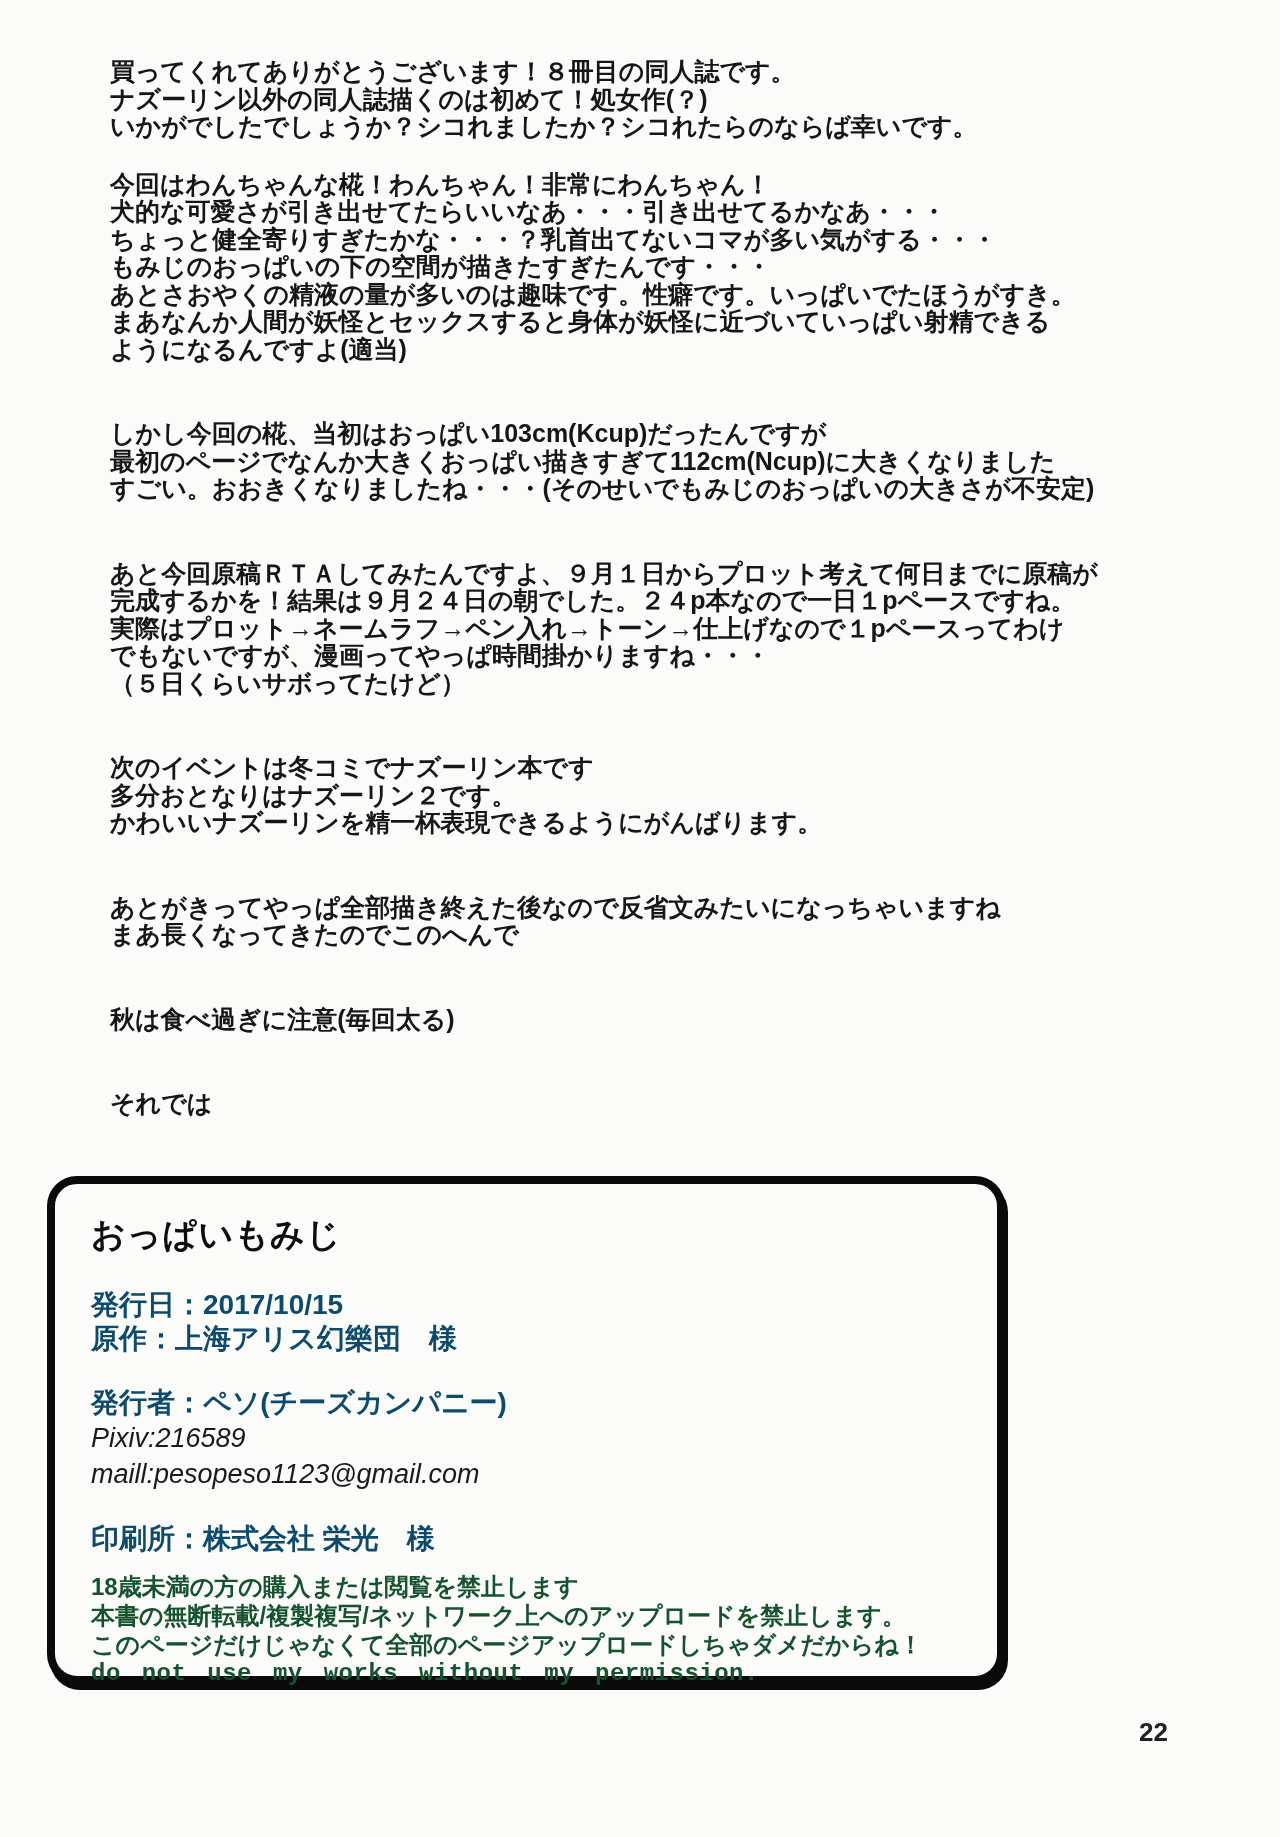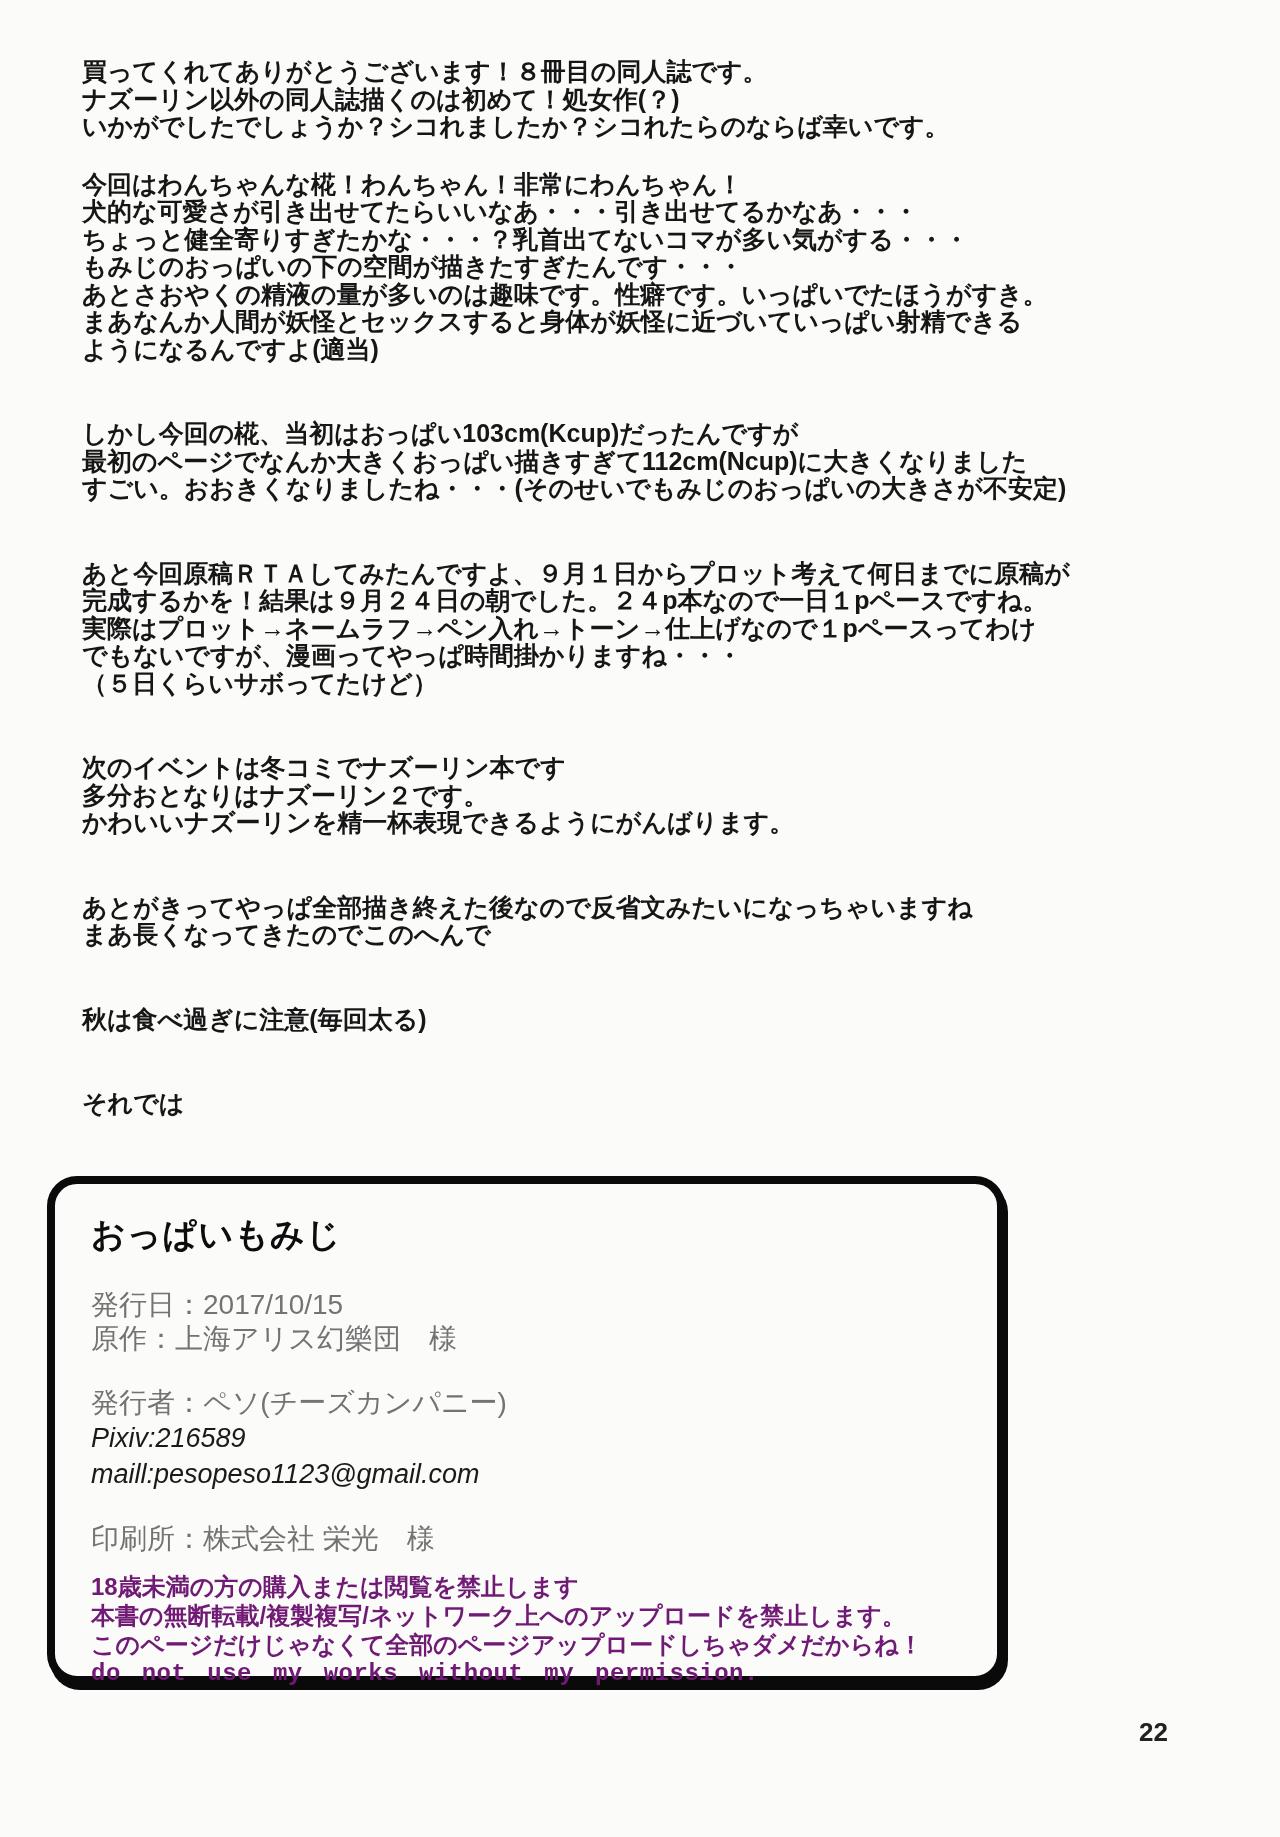--- a/index.html
+++ b/index.html
@@ -28,21 +28,21 @@
   }
   .body-text {
     margin-top: 58px;
     padding-left: 82px;
     padding-right: 60px;
     font-size: 25px;
     font-weight: 600;
     color: #161616;
   }
   .para { margin: 0 0 30px 0; }
-  .para .line { line-height: 27.5px; white-space: nowrap; }
+  .para .line { line-height: 27.5px; white-space: nowrap; margin-left: 28px; }
   .para.gap-before { margin-top: 57px; }
 
   .colophon {
     position: absolute;
     left: 47px;
     top: 1176px;
     width: 958px;
     height: 508px;
     box-sizing: border-box;
     border: 8px solid #0a0a0a;
@@ -53,39 +53,39 @@
   }
   .colophon-title {
     font-size: 34px;
     font-weight: bold;
     letter-spacing: 1px;
     color: #0d0d0d;
   }
   .colophon-group { margin-top: 30px; }
   .colophon .field {
     font-size: 28px;
-    font-weight: normal;
+    font-weight: bold;
     line-height: 34px;
-    color: #737373;
+    color: #0c4a6e;
     white-space: nowrap;
   }
   .colophon .field.plain {
     font-weight: normal;
     font-size: 27px;
     line-height: 36px;
     color: #1a1a1a;
     font-style: italic;
   }
   .warnings { margin-top: 16px; }
   .warnings .line {
     font-size: 24px;
     font-weight: bold;
     line-height: 29px;
     white-space: nowrap;
-    color: #701a75;
+    color: #14532d;
   }
   .warnings .line:last-child {
     font-family: "Liberation Mono", "DejaVu Sans Mono", monospace;
     font-size: 24px;
     letter-spacing: 0.5px;
     word-spacing: 6px;
   }
   .page-number {
     position: absolute;
     right: 112px;

